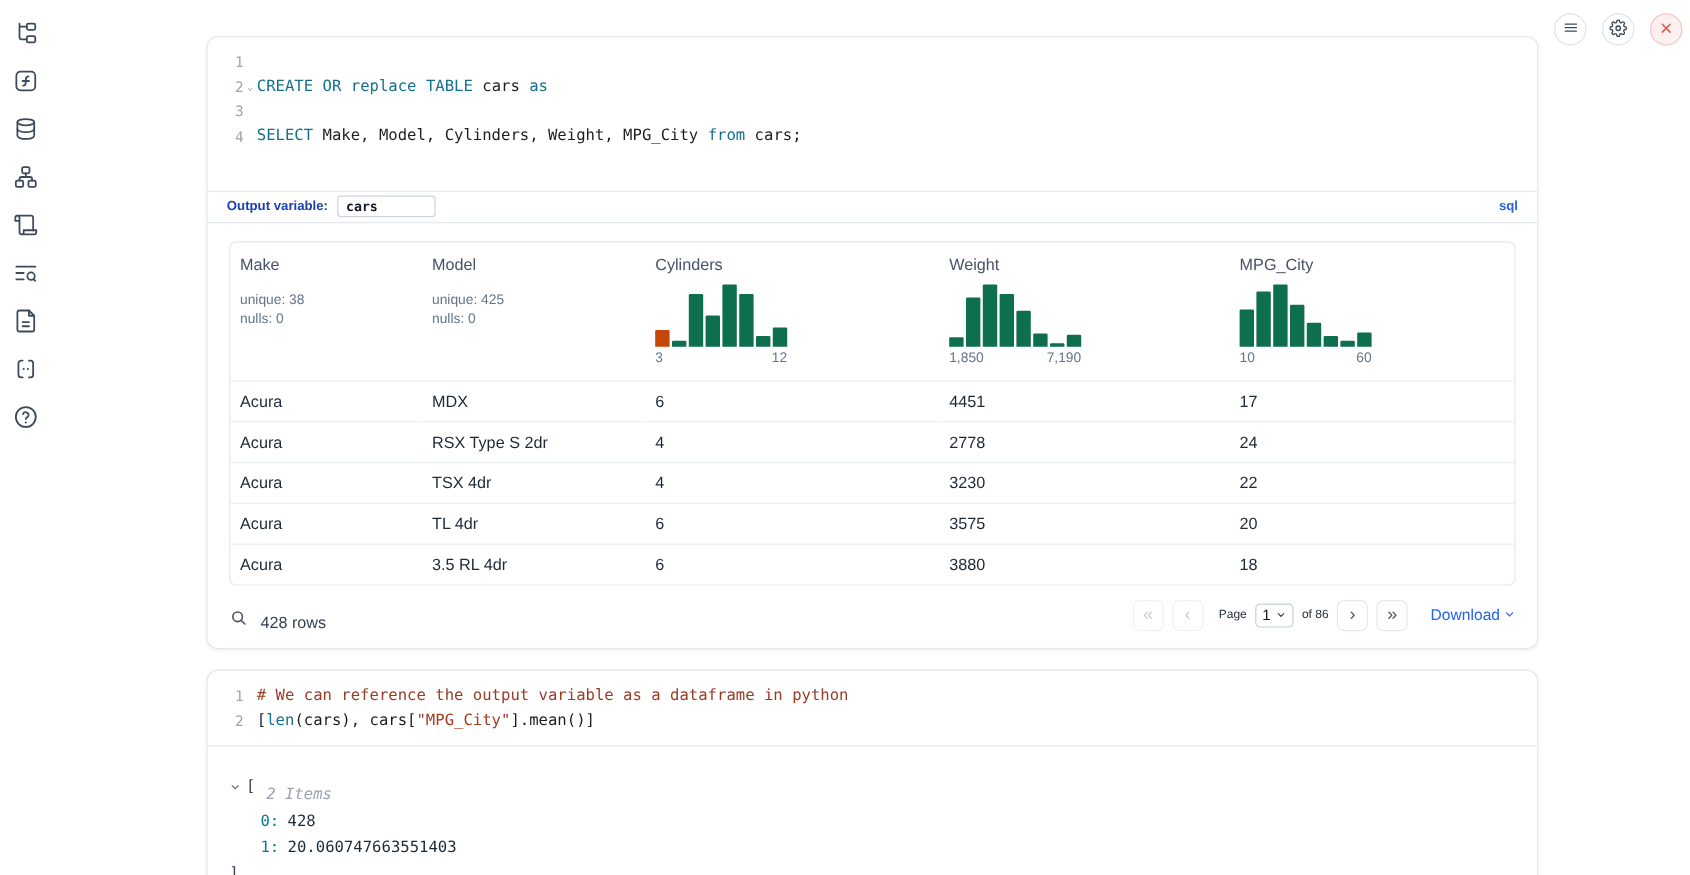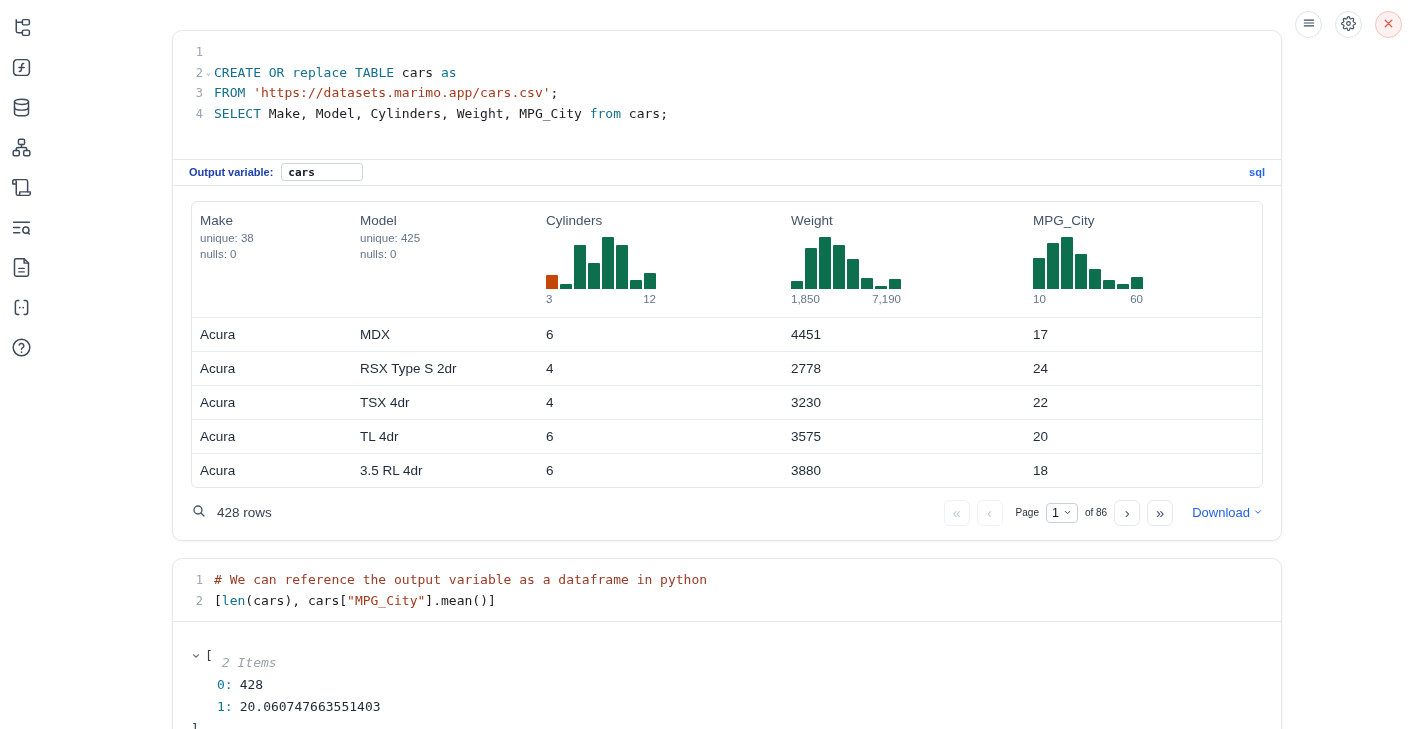--- a/index.html
+++ b/index.html
@@ -44,29 +44,29 @@
   .outvar-input { width:82px; height:18px; border:1px solid #cbd5e1; border-radius:3px;
     font-family:"DejaVu Sans Mono",monospace; font-size:11px; font-weight:700; color:#111827; padding:0 6px; }
   .lang-badge { margin-left:auto; font-size:11px; font-weight:700; color:#2563eb; }
 
   
   .output-area { padding:15px 18px 14px; border-top:1px solid #e3e8ee; }
   .table-box { border:1px solid #e3e8ee; border-radius:6px; overflow:hidden; }
   table { width:100%; border-collapse:collapse; table-layout:fixed; }
   th { text-align:left; vertical-align:top; padding:11px 8px 12px; font-weight:400; }
   .col-name { font-size:13.5px; color:#46536a; }
-  .col-stats { margin-top:2px; font-size:11.5px; color:#64748b; line-height:16.5px; }
+  .col-stats { margin-top:14px; font-size:11.5px; color:#64748b; line-height:16.5px; }
   .hist { margin-top:9px; }
   .bars { display:flex; align-items:flex-end; height:52px; gap:2px; }
   .bar { width:12px; border-radius:1px 1px 0 0; }
   .axis { display:flex; justify-content:space-between; margin-top:4px; font-size:11.5px; color:#64748b; }
   td { padding:9px 8px; font-size:13.5px; color:#1f2937; border-top:1px solid #e8edf2; }
 
   
-  .table-footer { display:flex; align-items:center; margin-top:12px; gap:10px; }
+  .table-footer { display:flex; align-items:flex-end; margin-top:12px; gap:10px; }
   .tf-search { border:none; background:transparent; color:#4b5563; display:flex; align-items:center; cursor:pointer; }
   .rowcount { font-size:13.5px; color:#374151; }
   .pager { margin-left:auto; display:flex; align-items:center; gap:7px; }
   .pg-btn { width:26px; height:26px; border:1px solid #e3e8ee; border-radius:6px; background:#fff;
     color:#44506a; font-size:15px; line-height:1; display:flex; align-items:center; justify-content:center; cursor:pointer; }
   .pg-btn.disabled { color:#c3ccd6; border-color:#eef1f5; }
   .pg-text { font-size:10px; color:#1f2937; }
   .page-select { display:inline-flex; align-items:center; gap:4px; border:1px solid #c6cfda; border-radius:4px;
     padding:2px 5px; font-size:12.5px; color:#111827; cursor:pointer; background:#fff; }
   .download { margin-left:12px; display:inline-flex; align-items:center; gap:3px; color:#2563eb;
@@ -178,21 +178,20 @@
           <span class="foldcol"></span>
         </div>
         <div class="code-line">
           <span class="gutter">2</span>
           <span class="foldcol">⌄</span>
           <span class="code-text"><span class="tok-keyword">CREATE</span><span class="tok-plain"> </span><span class="tok-keyword">OR</span><span class="tok-plain"> </span><span class="tok-keyword">replace</span><span class="tok-plain"> </span><span class="tok-keyword">TABLE</span><span class="tok-plain"> cars </span><span class="tok-keyword">as</span></span>
         </div>
         <div class="code-line">
           <span class="gutter">3</span>
           <span class="foldcol"></span>
-          <span class="code-text"><span class="tok-keyword">FROM</span><span class="tok-plain"> </span><span class="tok-string">'https://datasets.marimo.app/cars.csv'</span><span class="tok-plain">;</span></span>
         </div>
         <div class="code-line">
           <span class="gutter">4</span>
           <span class="foldcol"></span>
           <span class="code-text"><span class="tok-keyword">SELECT</span><span class="tok-plain"> Make, Model, Cylinders, Weight, MPG_City </span><span class="tok-keyword">from</span><span class="tok-plain"> cars;</span></span>
         </div>
       </div>
 
     <div class="outvar-row">
       <span class="outvar-label">Output variable:</span>

